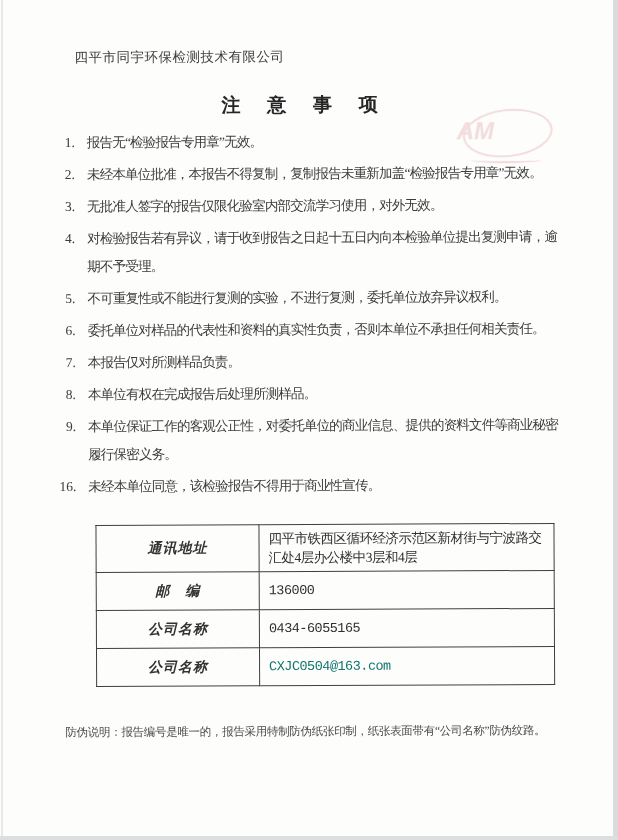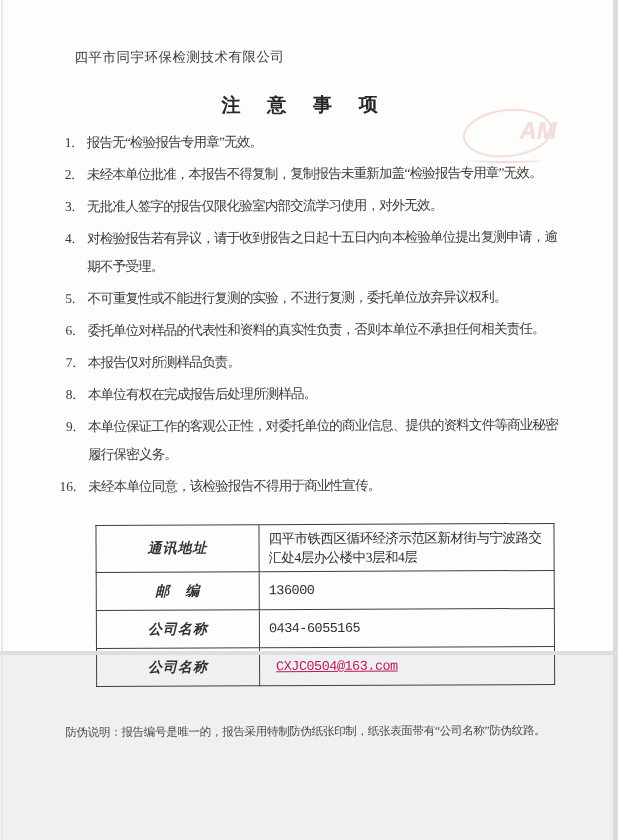--- a/index.html
+++ b/index.html
@@ -2,21 +2,21 @@
 <html><head>
 <meta charset="utf-8">
 <style>
   html,body{margin:0;padding:0;}
   body{
     width:618px;height:840px;overflow:hidden;
     font-family:"Liberation Serif","DejaVu Serif",serif;
     background:#eef0f1;
   }
   .page{
-    position:absolute;left:0;top:0;width:618px;height:655px;
+    position:absolute;left:0;top:0;width:618px;height:840px;
     background:#fdfdfc;
   }
   
   .edge{position:absolute;z-index:5;}
   .edge-left{left:1px;top:0;width:2px;height:840px;background:#e7e8ea;}
   .edge-right{right:0;top:0;width:5px;height:840px;background:#d9dbdd;}
   .edge-bottom{left:0;bottom:0;width:618px;height:4px;background:#dcdee0;}
 
   .tilt{
     position:absolute;left:0;top:0;width:618px;height:840px;
@@ -37,21 +37,21 @@
   .watermark{
     position:absolute;left:458px;top:110px;width:100px;height:56px;
     opacity:0.30;filter:blur(0.6px);pointer-events:none;
   }
   .wm-oval{
     position:absolute;left:6px;top:0;width:86px;height:44px;
     border:2px solid #d98f92;border-radius:50%;
     transform:rotate(-6deg);
   }
   .wm-letters{
-    position:absolute;left:0;width:100%;top:8px;text-align:right;
+    position:absolute;left:0;width:100%;top:8px;text-align:left;
     font-family:"Liberation Sans",sans-serif;
     font-style:italic;font-weight:bold;font-size:24px;color:#d98f92;
   }
   .wm-line{
     position:absolute;left:14px;top:48px;width:70px;height:4px;
     border-bottom:2px solid #d98f92;border-radius:50%;
   }
 
   .notices{
     position:absolute;left:50px;top:128px;width:515px;
@@ -83,21 +83,21 @@
   .contact-table td.value{
     font-size:13.5px;padding:4px 6px 4px 9px;letter-spacing:-0.5px;
     line-height:19px;color:#2f2f2f;
   }
   .row-addr{height:46px;}
   .row-std{height:38px;}
   .mono{
     font-family:"Liberation Mono","DejaVu Sans Mono",monospace;
     font-size:13px;letter-spacing:0;
   }
-  .email-link{text-decoration:underline;color:#be185d;cursor:pointer;margin-left:7px;}
+  .email-link{color:#0f766e;cursor:pointer;}
 
   .anti-fake{
     position:absolute;left:64px;top:723px;width:530px;
     font-size:11.5px;color:#4a4a4a;letter-spacing:-0.3px;line-height:16px;
   }
 </style>
 </head>
 <body>
 
 <div class="page">

